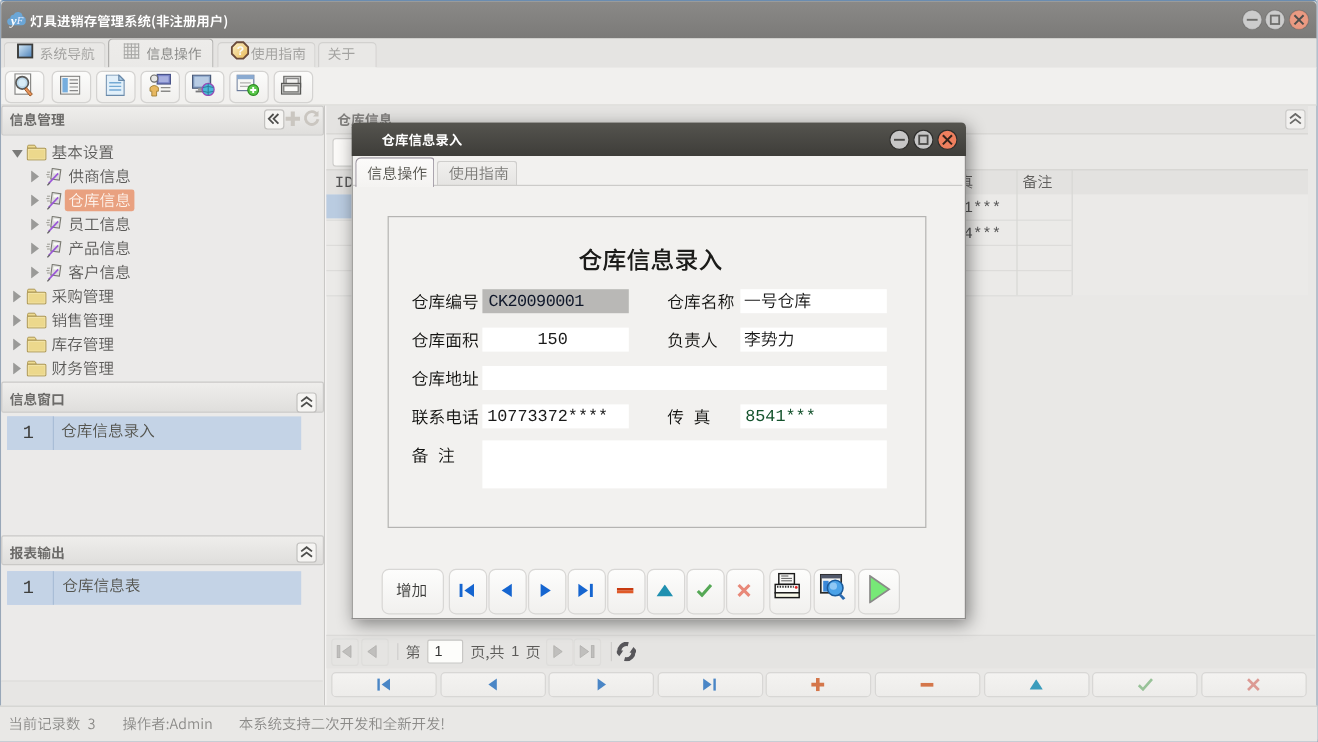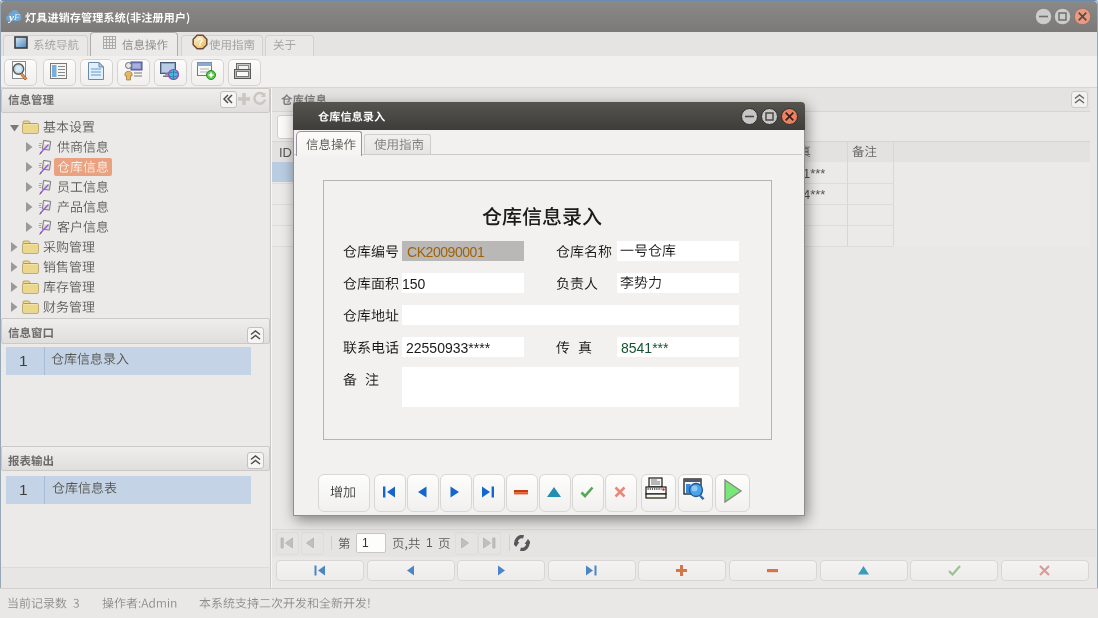--- a/index.html
+++ b/index.html
@@ -1,16 +1,16 @@
 <!DOCTYPE html>
 <html><head><meta charset="utf-8"><style>
 html,body{margin:0;padding:0}
 body{width:1098px;height:618px;position:relative;overflow:hidden;
  font-family:"Liberation Sans",sans-serif;background:#e9e8e6}
-.ser{font-family:Liberation Sans, sans-serif}
+.ser{font-family:Liberation Mono, monospace}
 </style></head><body>
 <div style="position:absolute;left:0;top:0;width:1096px;height:616px;border:1px solid #98a7b8;border-top-color:#6a8cb0;border-radius:3px 3px 0 0"></div>
 <div style="position:absolute;left:0;top:616px;width:1098px;height:2px;background:#8495ab"></div>
 <div style="position:absolute;left:1px;top:1px;width:1096px;height:31px;background:linear-gradient(#8a8987,#7b7a78);border-radius:4px 4px 0 0"></div>
 <svg style="position:absolute;left:5px;top:8px" width="18" height="16">
     <path d="M4 13 Q1 13 1 10 Q1 7.5 3.5 7.3 Q3.5 4.5 6.3 4.2 Q7.5 1.5 10.5 2 Q13.5 2.5 13.8 5.5 Q16.5 6 16.5 9 Q16.5 13 13 13 Z" fill="#6ba6d6"></path>
 <text x="4" y="12.5" font-family="Liberation Serif" font-style="italic" font-weight="bold" font-size="11" fill="#fff">y</text>
 <text x="9" y="12" font-family="Liberation Serif" font-style="italic" font-size="9" fill="#eef">F</text>
   </svg>
 <svg style="position:absolute;left:25px;top:9.7px" width="167" height="15" viewBox="0 -11.8 167 15">
@@ -519,34 +519,34 @@
 <svg style="position:absolute;left:578px;top:338.3px" width="16" height="18" viewBox="0 -14.7 16 18">
     <path d="M8.4 -0.7C9.9 -0.2 11.5 0.5 12.5 1.1L13.3 0.4C12.2 -0.1 10.5 -0.8 8.9 -1.3ZM4.9 -1.3C4 -0.7 2.2 0 0.8 0.4C1 0.6 1.3 0.9 1.5 1.1C2.8 0.7 4.6 -0 5.7 -0.7ZM6.6 -11.8 6.5 -10.5H1.2V-9.7H6.4L6.2 -8.8H2.8V-2.4H0.8V-1.6H13.2V-2.4H11.2V-8.8H7.1L7.3 -9.7H12.9V-10.5H7.4L7.6 -11.6ZM3.7 -2.4V-3.5H10.3V-2.4ZM3.7 -6.5H10.3V-5.6H3.7ZM3.7 -7.1V-8.1H10.3V-7.1ZM3.7 -5.0H10.3V-4.1H3.7Z" fill="#141412"></path>
   </svg>
 <svg style="position:absolute;left:343px;top:370.3px" width="16" height="18" viewBox="0 -14.7 16 18">
     <path d="M9.7 -9.7C9 -8.9 8.1 -8.3 7 -7.7C6 -8.2 5.2 -8.8 4.6 -9.5L4.7 -9.7ZM5.2 -11.8C4.5 -10.6 3.1 -9.1 1.1 -8.2C1.3 -8 1.6 -7.7 1.8 -7.5C2.6 -7.9 3.3 -8.4 3.9 -8.9C4.5 -8.3 5.2 -7.7 6 -7.3C4.3 -6.5 2.3 -6 0.4 -5.7C0.6 -5.5 0.8 -5.1 0.9 -4.8C2.9 -5.2 5.1 -5.8 7 -6.7C8.8 -5.9 10.8 -5.3 13 -5.0C13.1 -5.3 13.4 -5.7 13.6 -5.9C11.6 -6.1 9.6 -6.6 8 -7.3C9.3 -8.1 10.5 -9 11.2 -10.2L10.6 -10.6L10.5 -10.5H5.5C5.7 -10.9 6 -11.2 6.2 -11.6ZM3.4 -1.9H6.5V-0.2H3.4ZM3.4 -2.6V-4.2H6.5V-2.6ZM10.5 -1.9V-0.2H7.5V-1.9ZM10.5 -2.6H7.5V-4.2H10.5ZM2.4 -5.0V1.1H3.4V0.6H10.5V1.1H11.5V-5.0Z" fill="#141412"></path>
   </svg>
 <svg style="position:absolute;left:365px;top:370.3px" width="16" height="18" viewBox="0 -14.7 16 18">
     <path d="M1.3 -10.9C2.3 -10.5 3.4 -9.8 4 -9.3L4.5 -10.1C3.9 -10.5 2.7 -11.2 1.9 -11.6ZM0.6 -7.0C1.5 -6.6 2.6 -6 3.2 -5.5L3.7 -6.3C3.1 -6.7 2 -7.3 1.1 -7.7ZM1 0.3 1.8 0.9C2.6 -0.4 3.6 -2.1 4.4 -3.6L3.7 -4.2C2.9 -2.6 1.8 -0.8 1 0.3ZM7.7 -11.5C8.2 -10.7 8.7 -9.8 8.9 -9.1L9.8 -9.5C9.6 -10.1 9 -11.1 8.5 -11.8ZM4.6 -9.1V-8.2H8.4V-4.9H5.2V-4.0H8.4V-0.2H4.2V0.7H13.4V-0.2H9.3V-4.0H12.6V-4.9H9.3V-8.2H13.1V-9.1Z" fill="#141412"></path>
   </svg>
 <div style="position:absolute;left:402px;top:241px;width:122px;height:20px;background:#b9b8b6"></div>
-<div class="ser" style="position:absolute;left:407px;top:244px;font-size:14px;letter-spacing:-0.45px;color:#a16207">CK20090001</div>
+<div class="ser" style="position:absolute;left:407px;top:244px;font-size:14px;letter-spacing:-0.45px;color:#0f172a">CK20090001</div>
 <div style="position:absolute;left:617px;top:241px;width:122px;height:20px;background:#fff"></div>
 <svg style="position:absolute;left:620px;top:241.3px" width="58" height="18" viewBox="0 -14.7 58 18">
     <path d="M0.6 -6.0V-5.0H13.4V-6.0Z M17.6 -10.3H24.4V-8.3H17.6ZM16.6 -11.1V-7.5H25.4V-11.1ZM14.9 -6.1V-5.3H17.8C17.6 -4.4 17.2 -3.4 16.9 -2.8H17.5L24.3 -2.7C24 -1 23.7 -0.2 23.3 0.1C23.2 0.2 23 0.2 22.7 0.2C22.3 0.2 21.3 0.2 20.3 0.1C20.4 0.4 20.6 0.7 20.6 1.0C21.6 1.1 22.5 1.1 22.9 1.1C23.5 1 23.8 1 24.1 0.7C24.6 0.3 25 -0.8 25.3 -3.2C25.4 -3.3 25.4 -3.6 25.4 -3.6H18.3C18.5 -4.1 18.7 -4.7 18.9 -5.3H27.0V-6.1Z M35 -11.7C33.6 -9.5 31.1 -7.4 28.5 -6.3C28.7 -6.1 29 -5.7 29.1 -5.5C29.9 -5.8 30.6 -6.2 31.2 -6.7V-1.0C31.2 0.4 31.8 0.7 33.6 0.7C34 0.7 37.4 0.7 37.8 0.7C39.5 0.7 39.9 0.2 40.1 -2.0C39.8 -2 39.4 -2.2 39.2 -2.4C39 -0.6 38.9 -0.2 37.8 -0.2C37.1 -0.2 34.2 -0.2 33.6 -0.2C32.5 -0.2 32.2 -0.4 32.2 -1.0V-5.9H37.7C37.6 -4.1 37.5 -3.3 37.3 -3.1C37.2 -3 37.1 -3 36.8 -3.0C36.6 -3 35.8 -3 35 -3.1C35.2 -2.9 35.3 -2.5 35.3 -2.3C36 -2.2 36.8 -2.2 37.2 -2.2C37.6 -2.3 37.9 -2.3 38.1 -2.6C38.4 -2.9 38.5 -3.9 38.7 -6.3C38.7 -6.5 38.7 -6.8 38.7 -6.8H31.3C32.7 -7.7 34 -8.9 35 -10.2C36.8 -8.2 38.7 -6.8 40.9 -5.7C41 -6 41.3 -6.3 41.6 -6.5C39.2 -7.5 37.2 -8.9 35.5 -10.9L35.9 -11.4Z M46.5 -3.5C46.7 -3.6 47.1 -3.7 47.9 -3.7H50.3V-2.0H45.2V-1.1H50.3V1.1H51.3V-1.1H55.3V-2.0H51.3V-3.7H54.4L54.4 -4.6H51.3V-6.1H50.3V-4.6H47.6C48 -5.2 48.5 -6 48.9 -6.8H54.7V-7.7H49.3L49.8 -8.7L48.8 -9.1C48.6 -8.6 48.5 -8.1 48.2 -7.7H45.6V-6.8H47.9C47.5 -6.1 47.1 -5.5 47 -5.2C46.7 -4.8 46.5 -4.5 46.2 -4.4C46.3 -4.2 46.5 -3.7 46.5 -3.5ZM48.6 -11.5C48.8 -11.1 49.1 -10.7 49.3 -10.3H43.7V-6.2C43.7 -4.2 43.6 -1.4 42.5 0.6C42.7 0.7 43.1 1 43.3 1.2C44.5 -1 44.6 -4.1 44.6 -6.2V-9.4H55.3V-10.3H50.3C50.2 -10.7 49.8 -11.3 49.5 -11.7Z" fill="#1a1a1a"></path>
   </svg>
 <div style="position:absolute;left:402px;top:273px;width:122px;height:20px;background:#fff"></div>
-<div class="ser" style="position:absolute;left:402px;top:276px;width:117px;text-align:left;font-size:14px;color:#1a1a1a">150</div>
+<div class="ser" style="position:absolute;left:402px;top:276px;width:117px;text-align:center;font-size:14px;color:#1a1a1a">150</div>
 <div style="position:absolute;left:617px;top:273px;width:122px;height:20px;background:#fff"></div>
 <svg style="position:absolute;left:620px;top:273.3px" width="44" height="18" viewBox="0 -14.7 44 18">
     <path d="M6.5 -11.7V-10.2H0.8V-9.3H5.4C4.2 -8 2.2 -6.8 0.5 -6.3C0.7 -6.1 1 -5.7 1.1 -5.5C3.1 -6.2 5.2 -7.7 6.5 -9.3V-6.1H7.4V-9.3H7.4C8.8 -7.7 10.9 -6.3 12.8 -5.6C13 -5.9 13.3 -6.2 13.5 -6.4C11.7 -6.9 9.8 -8 8.5 -9.3H13.2V-10.2H7.4V-11.7ZM6.5 -3.8V-3.1H0.8V-2.2H6.5V-0.0C6.5 0.1 6.4 0.2 6.2 0.2C5.9 0.2 5.1 0.2 4.1 0.2C4.3 0.4 4.5 0.8 4.5 1.1C5.7 1.1 6.4 1.1 6.8 0.9C7.3 0.8 7.4 0.5 7.4 -0.0V-2.2H13.2V-3.1H7.4V-3.4C8.7 -3.9 10 -4.6 10.9 -5.3L10.3 -5.9L10.1 -5.8H3.2V-5.0H8.9C8.2 -4.5 7.3 -4.1 6.5 -3.8Z M17.1 -11.7V-10.3H14.9V-9.5H17.1V-8.1L14.7 -7.7L14.9 -6.8L17.1 -7.2V-5.8C17.1 -5.7 17 -5.6 16.8 -5.6C16.7 -5.6 16.1 -5.6 15.4 -5.6C15.5 -5.4 15.6 -5.1 15.7 -4.8C16.6 -4.8 17.1 -4.8 17.5 -5.0C17.8 -5.1 17.9 -5.3 17.9 -5.8V-7.4L19.9 -7.7L19.8 -8.5L17.9 -8.2V-9.5H19.8V-10.3H17.9V-11.7ZM20 -4.9C20 -4.5 19.9 -4.2 19.8 -3.9H15.3V-3.1H19.6C19 -1.5 17.7 -0.3 14.6 0.3C14.8 0.5 15.1 0.9 15.1 1.1C18.5 0.4 19.9 -1.1 20.6 -3.1H25.0C24.8 -1.1 24.6 -0.3 24.3 -0.0C24.1 0.1 24 0.1 23.7 0.1C23.3 0.1 22.4 0.1 21.5 0.0C21.7 0.2 21.8 0.6 21.8 0.9C22.7 0.9 23.6 0.9 24 0.9C24.5 0.9 24.8 0.8 25 0.5C25.5 0.1 25.7 -0.9 26 -3.5C26 -3.6 26.1 -3.9 26.1 -3.9H20.8C20.9 -4.2 20.9 -4.5 21 -4.9H20.2C21.2 -5.4 21.8 -6 22.3 -6.8C22.9 -6.3 23.5 -5.9 23.9 -5.5L24.5 -6.2C24 -6.6 23.3 -7.1 22.6 -7.5C22.8 -8.1 22.9 -8.8 23 -9.5H24.9C24.8 -6.7 24.9 -4.9 26.3 -4.9C27 -4.9 27.3 -5.3 27.4 -6.6C27.2 -6.7 26.9 -6.8 26.7 -7.0C26.7 -6 26.6 -5.7 26.3 -5.7C25.7 -5.7 25.7 -7.3 25.7 -10.3L24.9 -10.3H23.1L23.1 -11.7H22.3L22.2 -10.3H20.1V-9.5H22.1C22.1 -9 22 -8.5 21.8 -8.0L20.6 -8.8L20.1 -8.2C20.5 -7.9 21 -7.6 21.5 -7.3C21.1 -6.5 20.5 -5.9 19.5 -5.5C19.7 -5.4 19.9 -5.1 20 -4.9Z M33.8 -11.7V-9.4L33.8 -8.7H29.2V-7.7H33.8C33.5 -5 32.6 -1.9 28.8 0.4C29 0.6 29.3 0.9 29.5 1.1C33.6 -1.4 34.5 -4.8 34.7 -7.7H39.7C39.4 -2.6 39.1 -0.6 38.6 -0.1C38.4 0.1 38.2 0.1 37.9 0.1C37.6 0.1 36.7 0.1 35.7 0.0C35.9 0.3 36 0.7 36 1.0C36.9 1 37.8 1 38.2 1.0C38.8 1 39.1 0.9 39.4 0.5C40 -0.2 40.3 -2.3 40.7 -8.1C40.7 -8.3 40.7 -8.7 40.7 -8.7H34.8L34.8 -9.4V-11.7Z" fill="#1a1a1a"></path>
   </svg>
 <div style="position:absolute;left:402px;top:305px;width:337px;height:20px;background:#fff"></div>
 <div style="position:absolute;left:402px;top:337px;width:122px;height:20px;background:#fff"></div>
-<div class="ser" style="position:absolute;left:406px;top:340px;font-size:14px;color:#1a1a1a">22550933****</div>
+<div class="ser" style="position:absolute;left:406px;top:340px;font-size:14px;color:#1a1a1a">10773372****</div>
 <div style="position:absolute;left:617px;top:337px;width:122px;height:20px;background:#fff"></div>
 <div class="ser" style="position:absolute;left:621px;top:340px;font-size:14px;color:#14532d">8541***</div>
 <div style="position:absolute;left:402px;top:367px;width:337px;height:40px;background:#fff"></div>
 <div style="position:absolute;left:318px;top:474px;width:50px;height:36px;background:linear-gradient(#fdfdfc,#f1f0ee);border:1px solid #d8d7d5;border-radius:6px"></div>
 <svg style="position:absolute;left:330px;top:483.4px" width="28" height="17" viewBox="0 -13.7 28 17">
     <path d="M5.8 -10.6C6.1 -10.1 6.5 -9.5 6.7 -9.0L7.5 -9.4C7.3 -9.8 6.9 -10.4 6.5 -10.9ZM6 -7.8C6.4 -7.2 6.8 -6.4 7 -5.9L7.5 -6.1C7.4 -6.6 7 -7.4 6.6 -8.0ZM10 -8.0C9.8 -7.4 9.3 -6.6 9 -6.1L9.5 -5.8C9.8 -6.3 10.3 -7.1 10.6 -7.7ZM0.6 -1.6 0.8 -0.8C1.9 -1.2 3.2 -1.7 4.5 -2.2L4.3 -3.0L3 -2.5V-6.9H4.3V-7.7H3.0V-10.8H2.1V-7.7H0.7V-6.9H2.1V-2.2C1.5 -2 1 -1.8 0.6 -1.6ZM4.9 -9.0V-4.7H11.8V-9.0H9.9C10.3 -9.5 10.7 -10.1 11 -10.6L10.1 -10.9C9.9 -10.4 9.4 -9.5 9 -9.0ZM5.6 -8.4H8.0V-5.4H5.6ZM8.7 -8.4H11.0V-5.4H8.7ZM6.4 -1.4H10.3V-0.3H6.4ZM6.4 -2.0V-3.2H10.3V-2.0ZM5.5 -3.9V1.0H6.4V0.4H10.3V1.0H11.1V-3.9Z M20.5 -9.3V0.8H21.3V-0.1H24.0V0.7H24.8V-9.3ZM21.3 -1.0V-8.4H24.0V-1.0ZM15.6 -10.7 15.6 -8.4H13.7V-7.6H15.6C15.5 -4.3 15.1 -1.3 13.4 0.4C13.6 0.6 13.9 0.8 14.1 1.0C15.8 -0.9 16.3 -4 16.4 -7.6H18.5C18.4 -2.4 18.3 -0.6 18 -0.2C17.9 -0.1 17.7 -0 17.6 -0.0C17.3 -0 16.7 -0.1 16.1 -0.1C16.3 0.1 16.4 0.5 16.4 0.8C17 0.8 17.6 0.8 17.9 0.8C18.3 0.7 18.5 0.6 18.7 0.3C19.1 -0.2 19.2 -2.1 19.3 -8.0C19.3 -8.1 19.3 -8.4 19.3 -8.4H16.4L16.5 -10.7Z" fill="#3a3a38"></path>
   </svg>
 <div style="position:absolute;left:374px;top:474px;width:30px;height:36px;background:linear-gradient(#fdfdfc,#f1f0ee);border:1px solid #d8d7d5;border-radius:6px"></div>
 <svg style="position:absolute;left:382px;top:486px" width="14" height="12">
     <rect x="1" y="0.5" width="2.4" height="11" fill="#1565d0"></rect>

